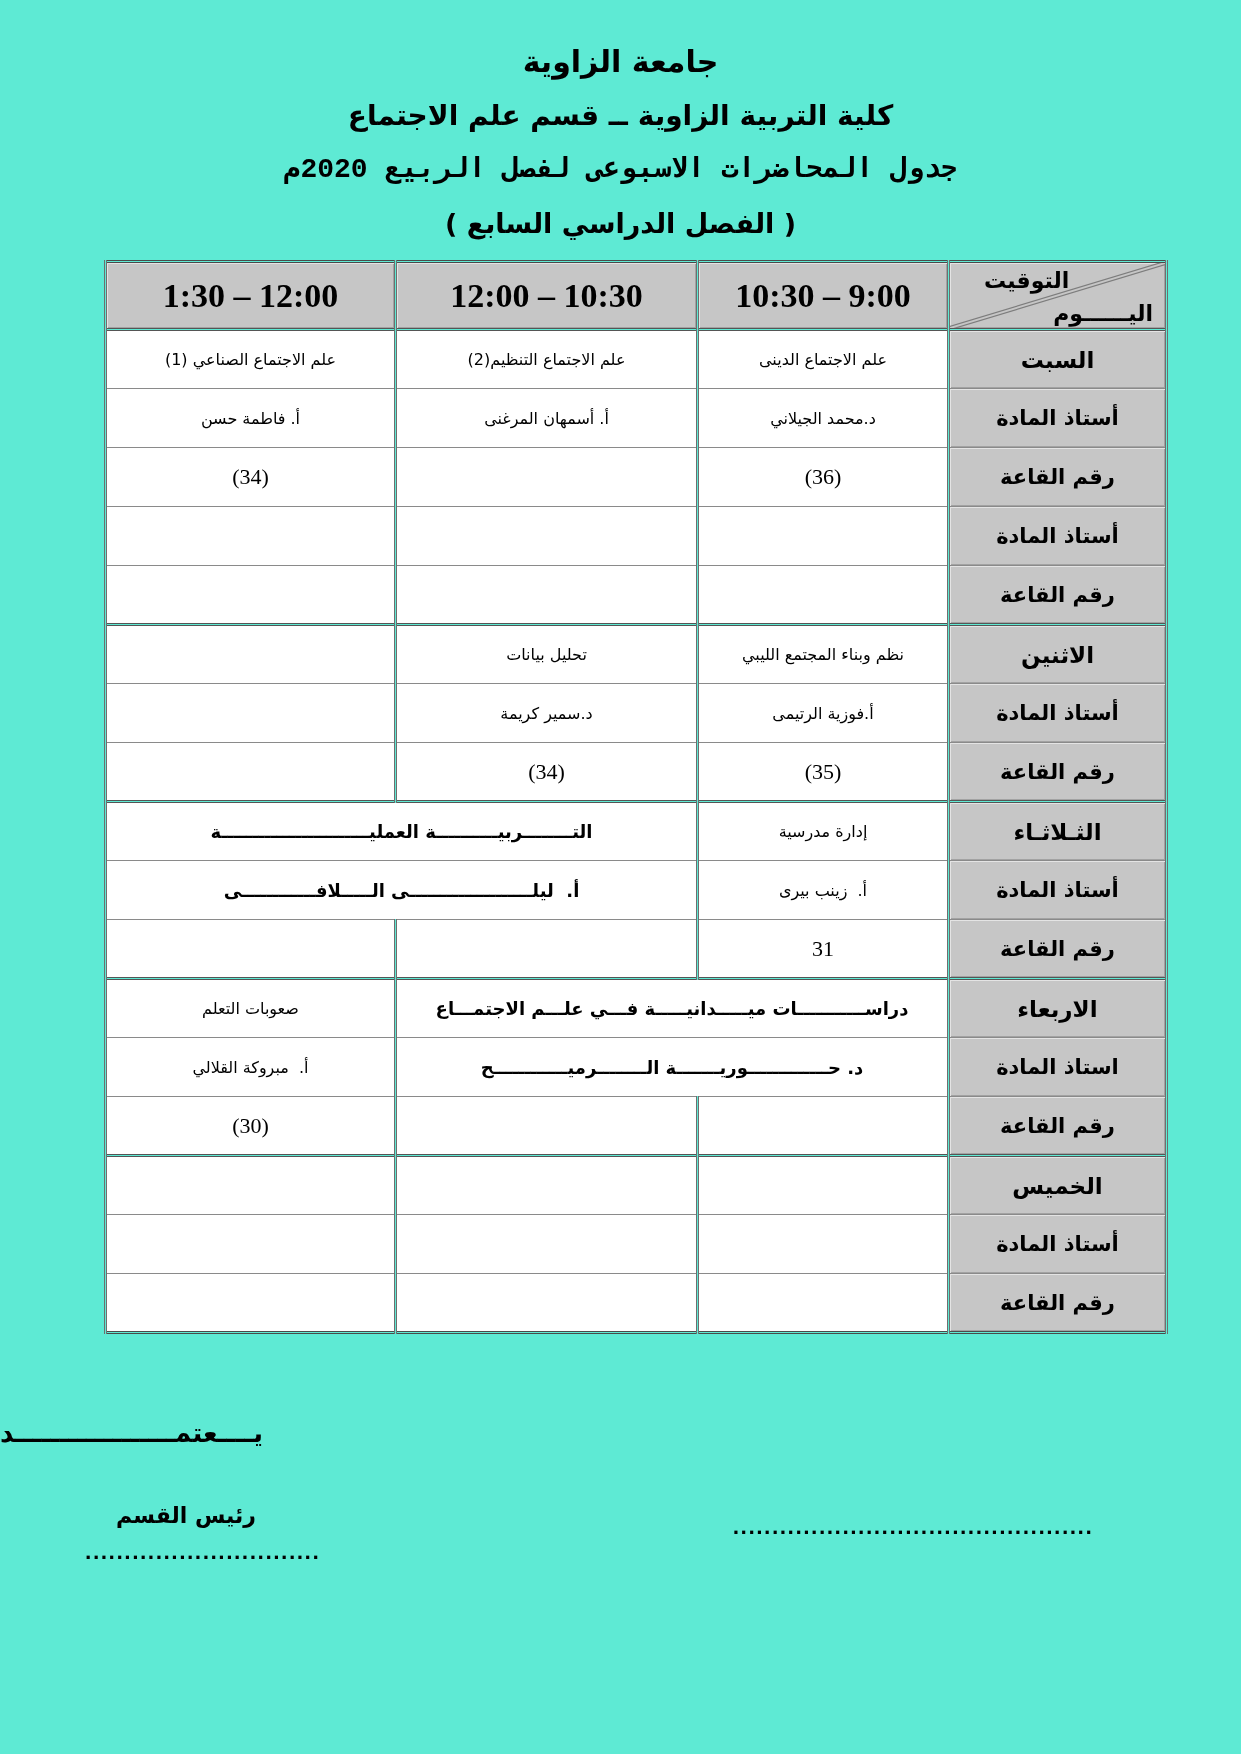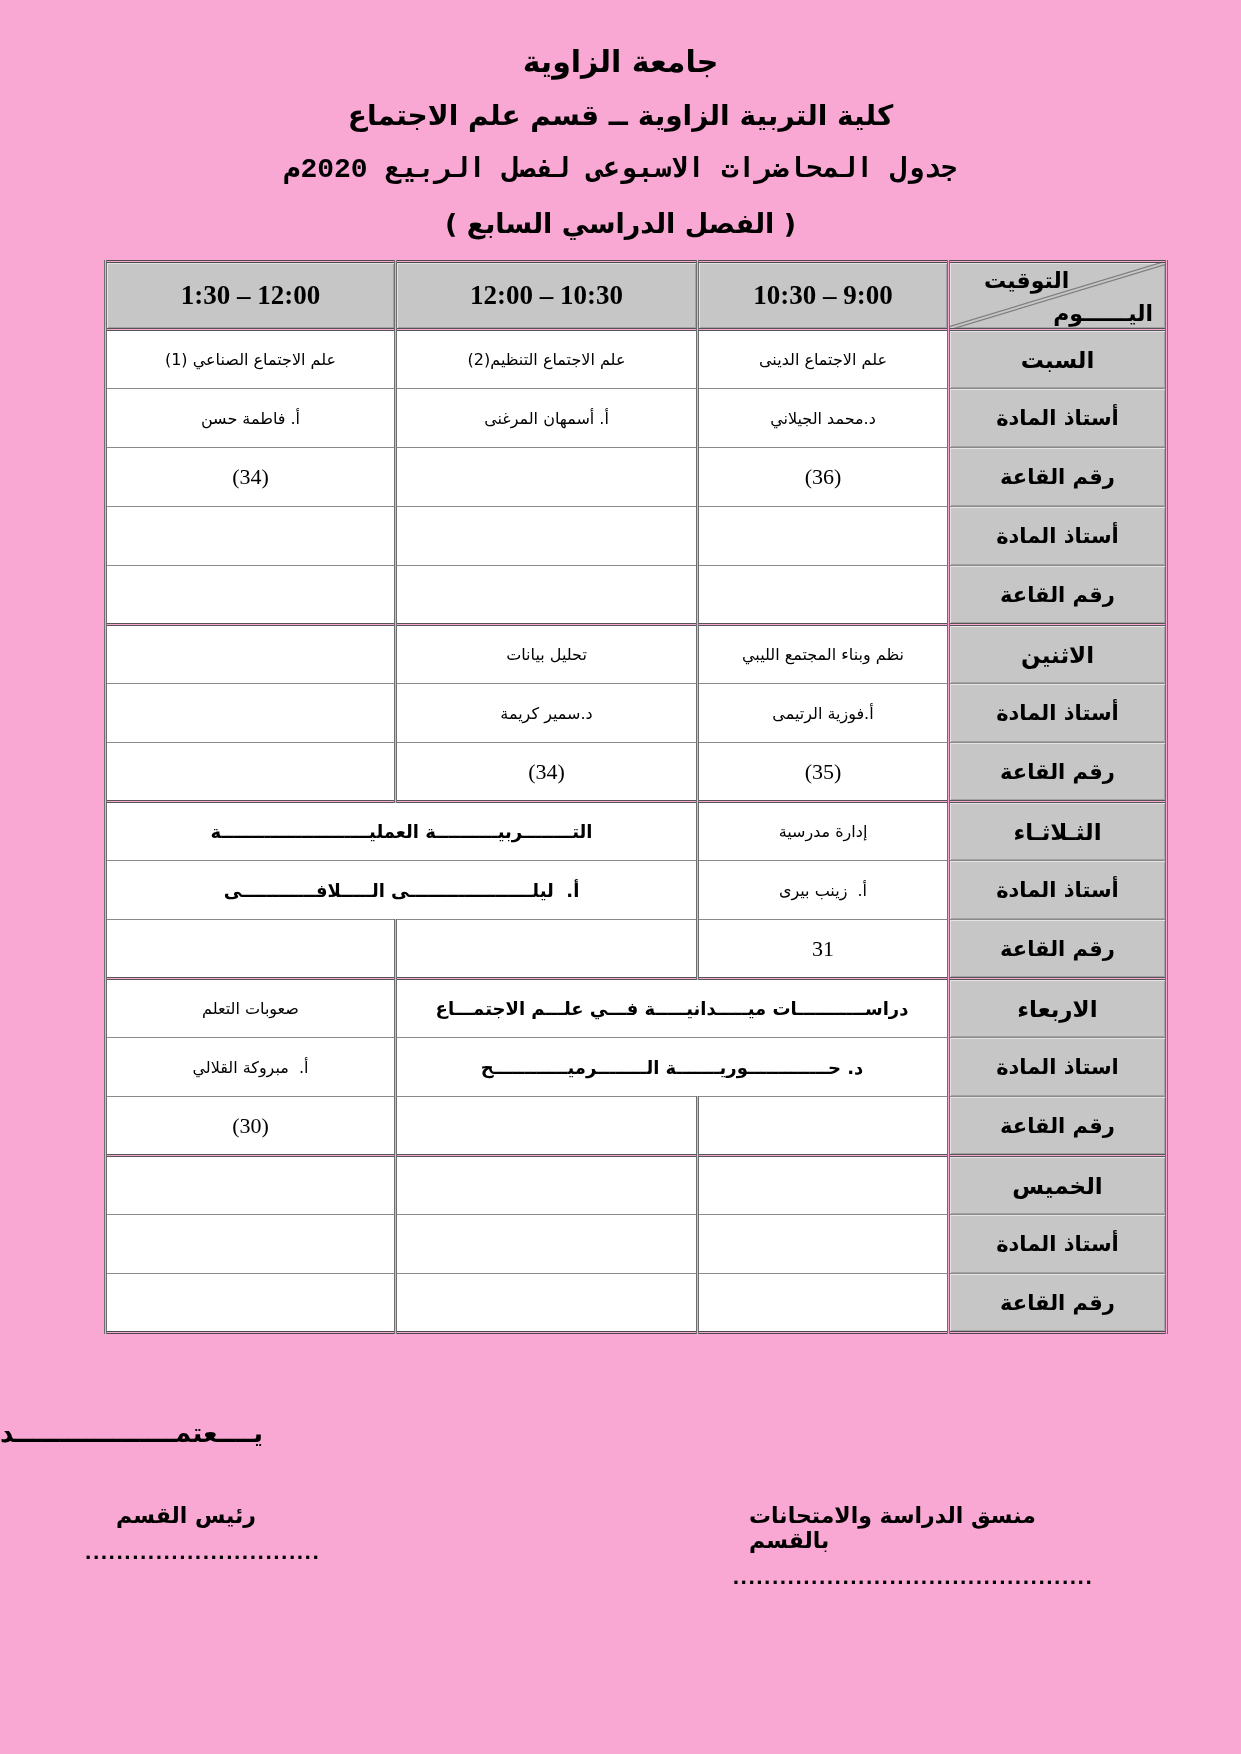--- a/index.html
+++ b/index.html
@@ -1,19 +1,19 @@
 <!DOCTYPE html>
 <html lang="ar" dir="rtl"><head>
 <meta charset="utf-8">
 <style>
   html,body{margin:0;padding:0;background:#ffffff;}
   .page{
     position:relative;
     width:1241px;height:1754px;
-    background:#f9a8d4;
+    background:#5eead4;
     direction:rtl;
     font-family:"DejaVu Sans",sans-serif;
     color:#000;
     overflow:hidden;
   }
   
   .titles{padding-top:44px;text-align:center;font-weight:bold;}
   .titles .t{line-height:36px;margin:0 0 18px 0;}
   .t1{font-size:30px;}
   .t2{font-size:28px;}
@@ -39,21 +39,21 @@
   tr.grp td{border-top:3px double #555;}
   tr.r-head{height:68px;}
   tr.r-day,tr.r-mid{height:59px;}
   .gray{
     background:#c6c6c6;
     box-shadow:inset 1px 1px 0 #e4e4e4, inset -1px -1px 0 #a2a2a2;
   }
   td.day{font-weight:bold;font-size:23px;}
   td.lab{font-weight:bold;font-size:21px;}
   td.time{
-    font-weight:bold;font-size:27px;
+    font-weight:bold;font-size:34px;
     font-family:"Liberation Serif","DejaVu Serif",serif;
   }
   td.cell{background:#fff;font-size:16px;}
   td.boldcell{font-weight:bold;font-size:18px;}
   td.num{font-family:"Liberation Serif","DejaVu Serif",serif;font-size:22px;}
   
   td.corner{position:relative;padding:0;margin-top:48px;}
   .corner svg{position:absolute;inset:0;width:100%;height:100%;}
   .c-top{position:absolute;top:5px;left:34px;font-weight:bold;font-size:22px;}
   .c-bot{position:absolute;bottom:2px;right:12px;font-weight:bold;font-size:22px;}
@@ -205,21 +205,20 @@
       <td class="cell num"></td>
       <td class="cell num"></td>
       <td class="cell num"></td>
     </tr>
   </tbody>
     </table>
 
   <div class="approve">يــــعتمــــــــــــــــــد</div>
 
   <div class="sign sign-right">
-    <div class="lbl">منسق الدراسة والامتحانات بالقسم</div>
     <div class="dots">..............................................</div>
   </div>
 
   <div class="sign sign-left">
     <div class="lbl">رئيس القسم</div>
     <div class="dots">..............................</div>
   </div>
 
 </div>
 

